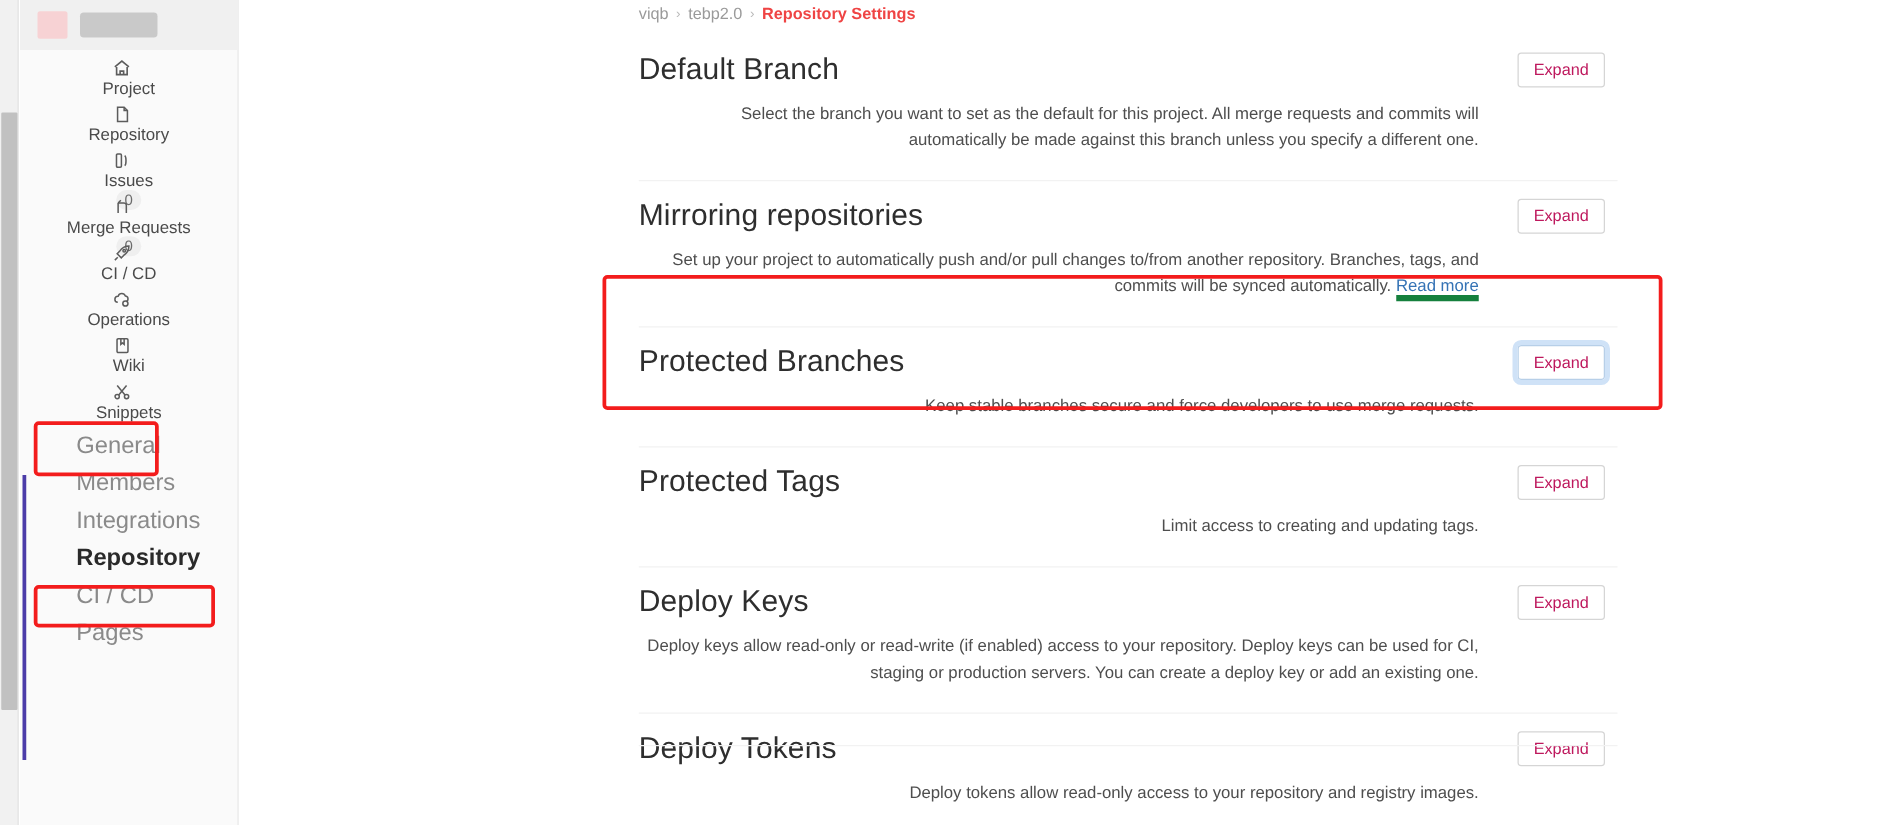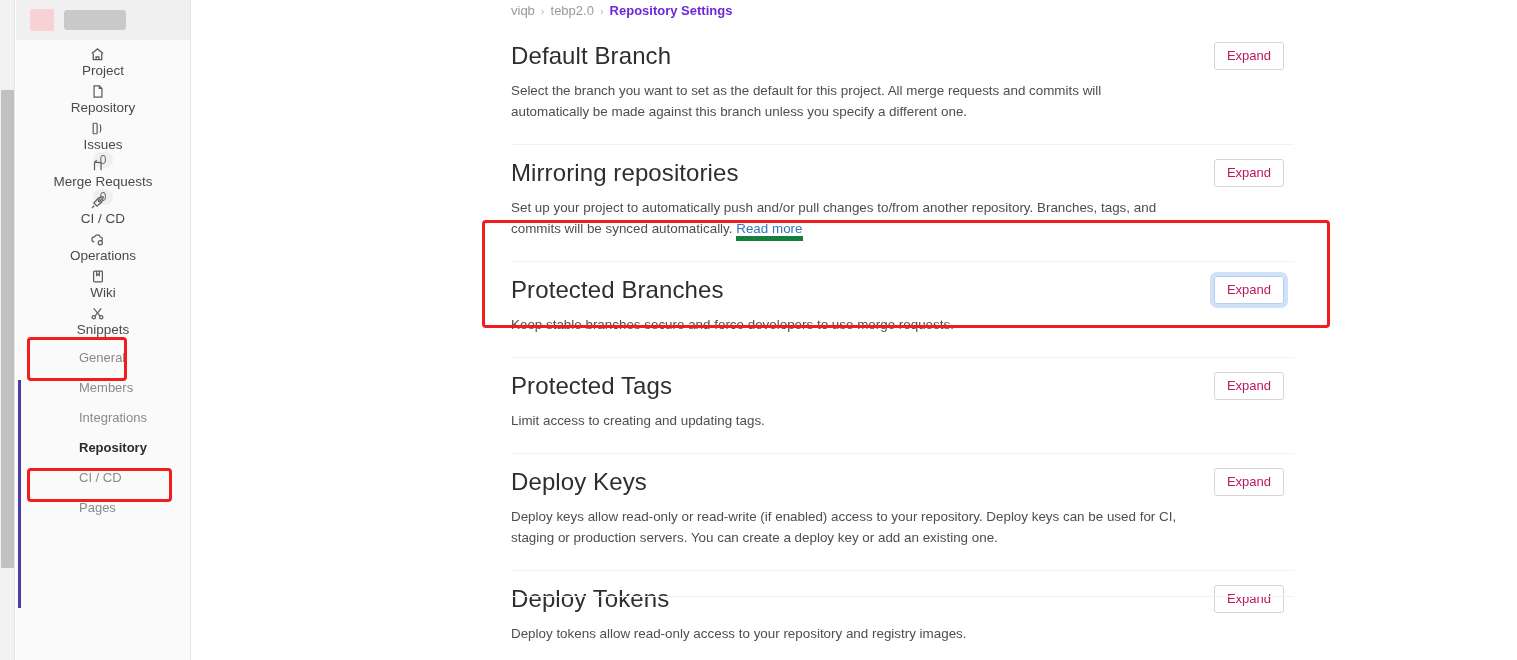--- a/index.html
+++ b/index.html
@@ -121,22 +121,22 @@
     font-weight: bold;
     background: #fbfbfb;
   }
   .nav-item.active .icon { color: #262b5e; }
 
   
   .subnav-item {
     display: flex;
     align-items: center;
     height: 30px;
-    padding-left: 63px;
-    font-size: 13px;
+    padding-left: 45px;
+    font-size: 19px;
     color: #8a8a8a;
     cursor: pointer;
     user-select: none;
     white-space: nowrap;
   }
   .subnav-item.active {
     color: #2a2a2a;
     font-weight: bold;
   }
 
@@ -165,21 +165,21 @@
     position: absolute;
     left: 320px; top: 3px;
     font-size: 13px;
     color: #9a9a9a;
     display: flex;
     align-items: center;
     gap: 6px;
     white-space: nowrap;
   }
   .breadcrumb .crumb { color: #9a9a9a; }
-  .breadcrumb .crumb.current { color: #6d28d9; font-weight: bold; }
+  .breadcrumb .crumb.current { color: #ef4444; font-weight: bold; }
   .breadcrumb .sep { color: #b9b9b9; font-size: 11px; }
 
   .content-col {
     position: absolute;
     left: 320px;
     top: 28px;
     width: 783px;
   }
 
   .settings-section {
@@ -195,20 +195,21 @@
     font-weight: normal;
     margin: 0 0 10px 0;
     letter-spacing: 0.1px;
   }
   .section-desc {
     font-size: 13.4px;
     color: #4e4e4e;
     line-height: 21px;
     margin: 0;
     max-width: 672px;
+    text-align: right;
   }
   .section-desc a {
     color: #3573b5;
     text-decoration: none;
     border-bottom: 5px solid #15803d;
   }
 
   .expand-btn {
     position: absolute;
     right: 10px;

